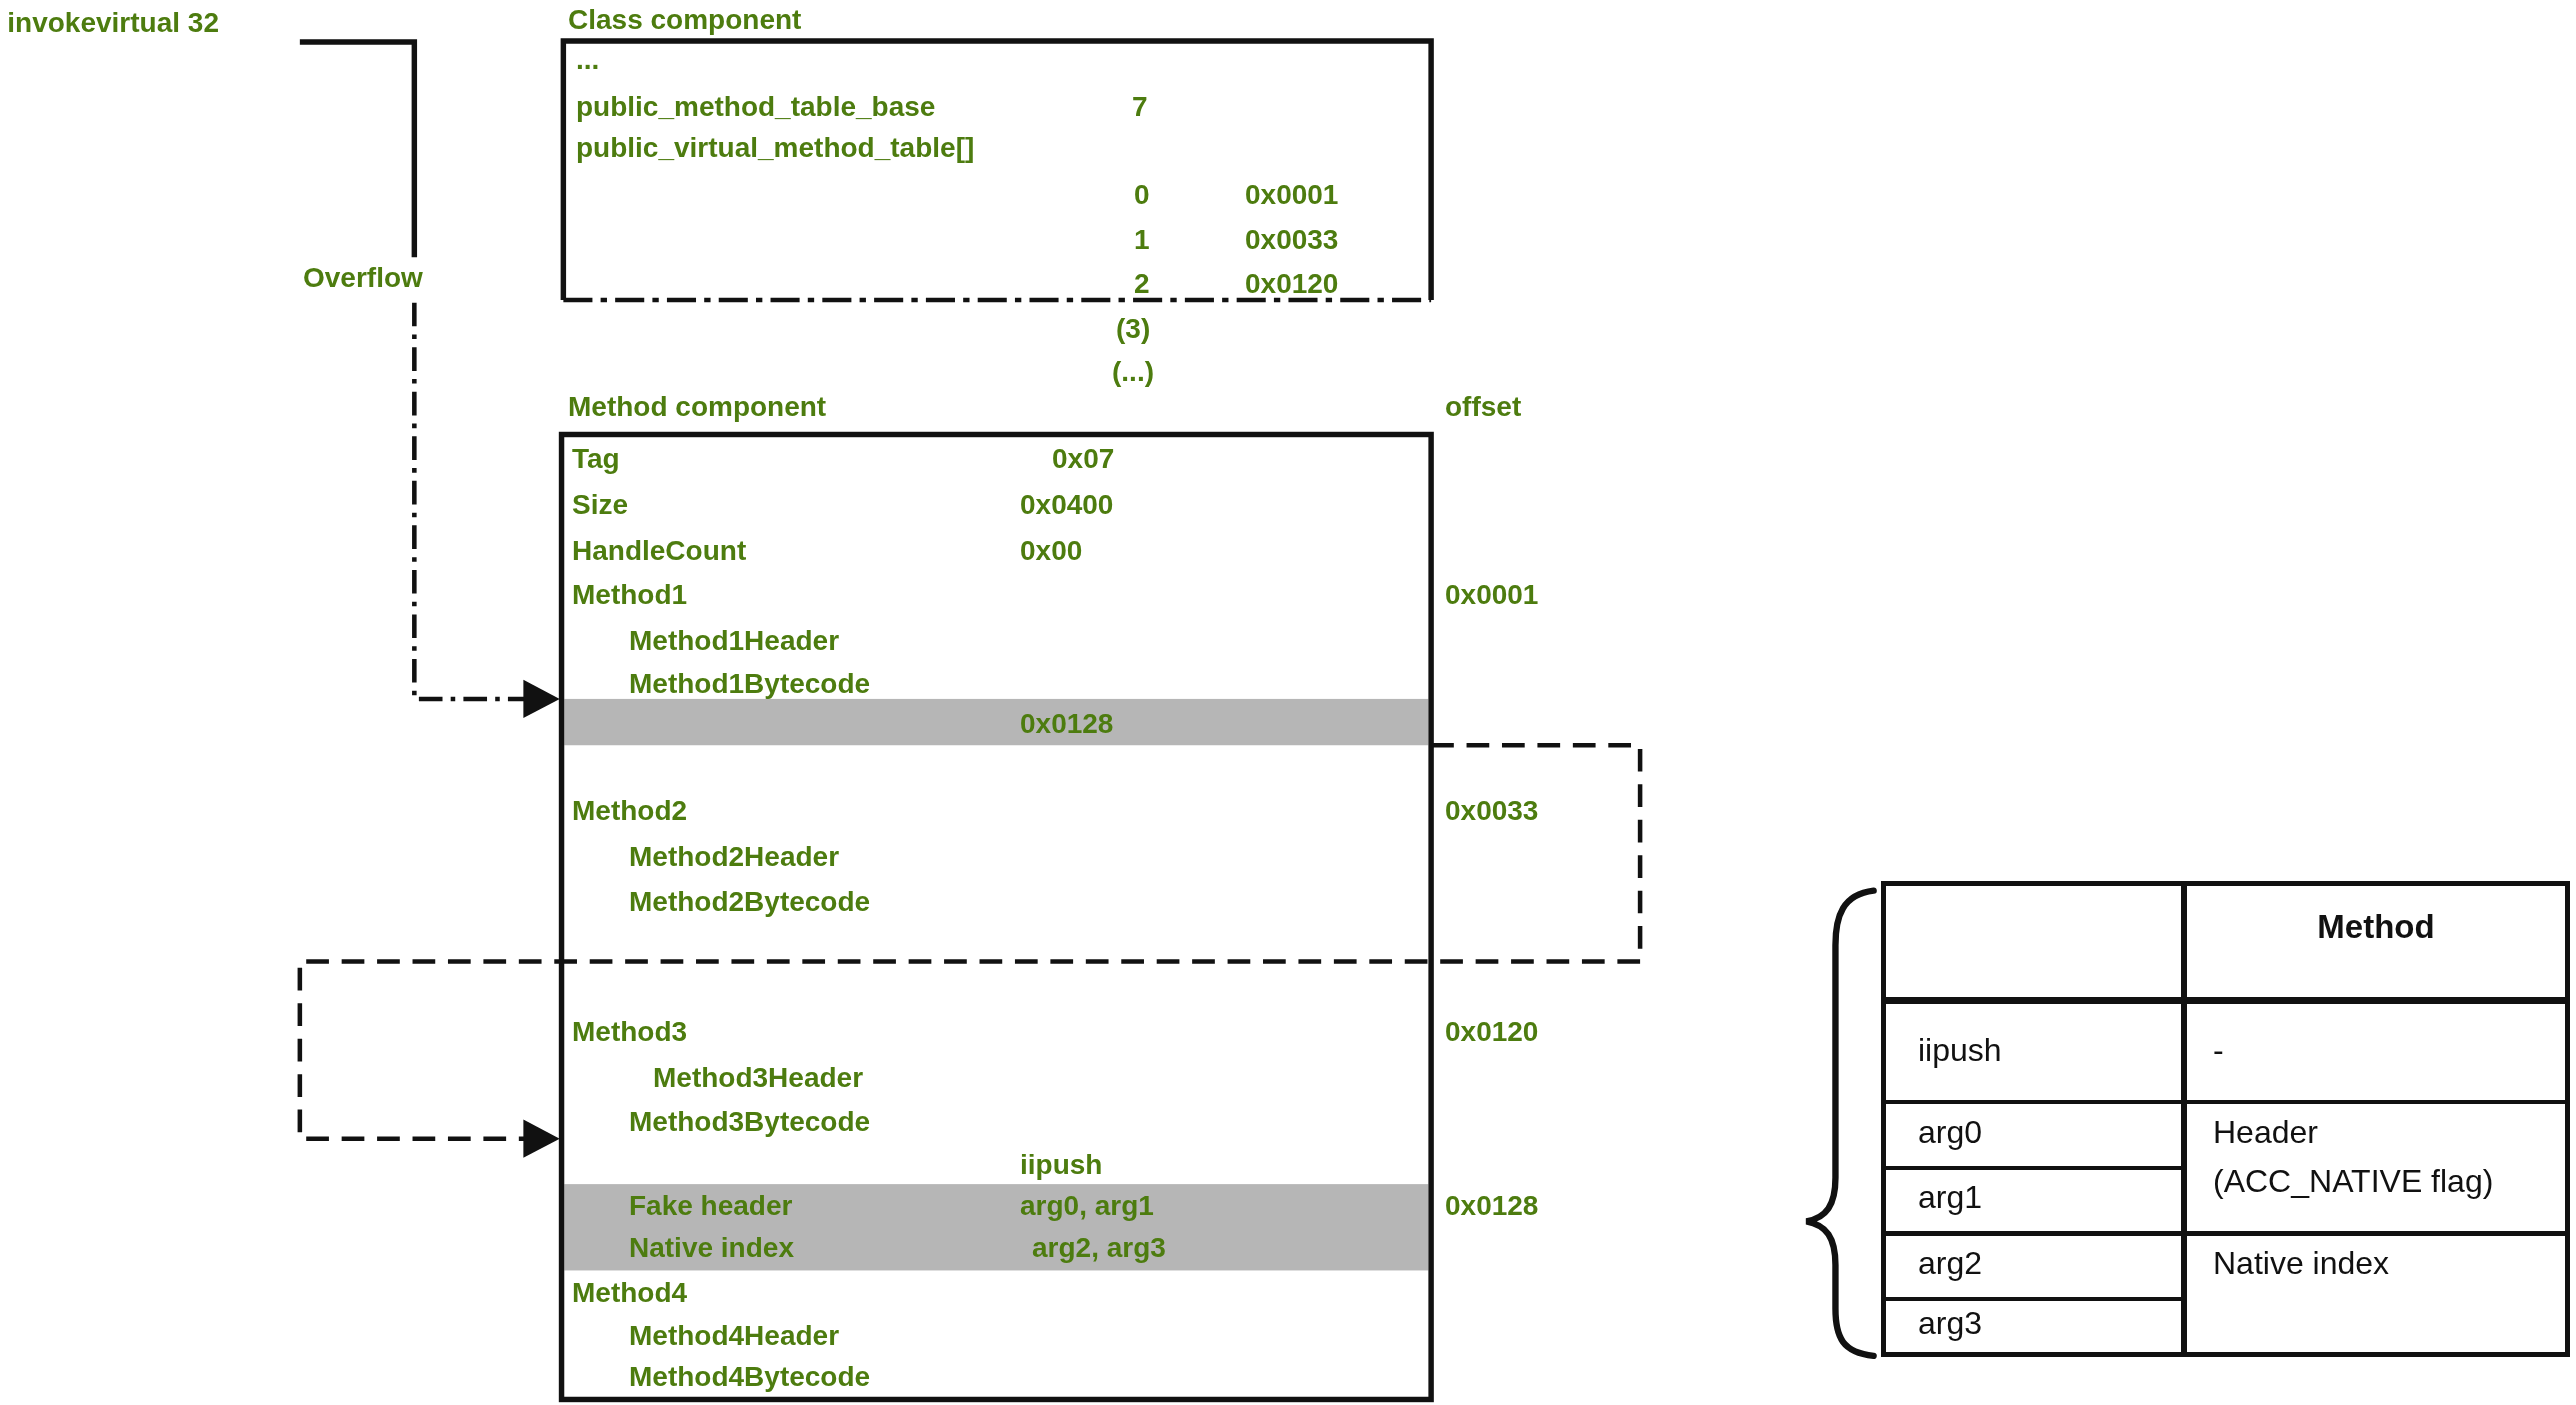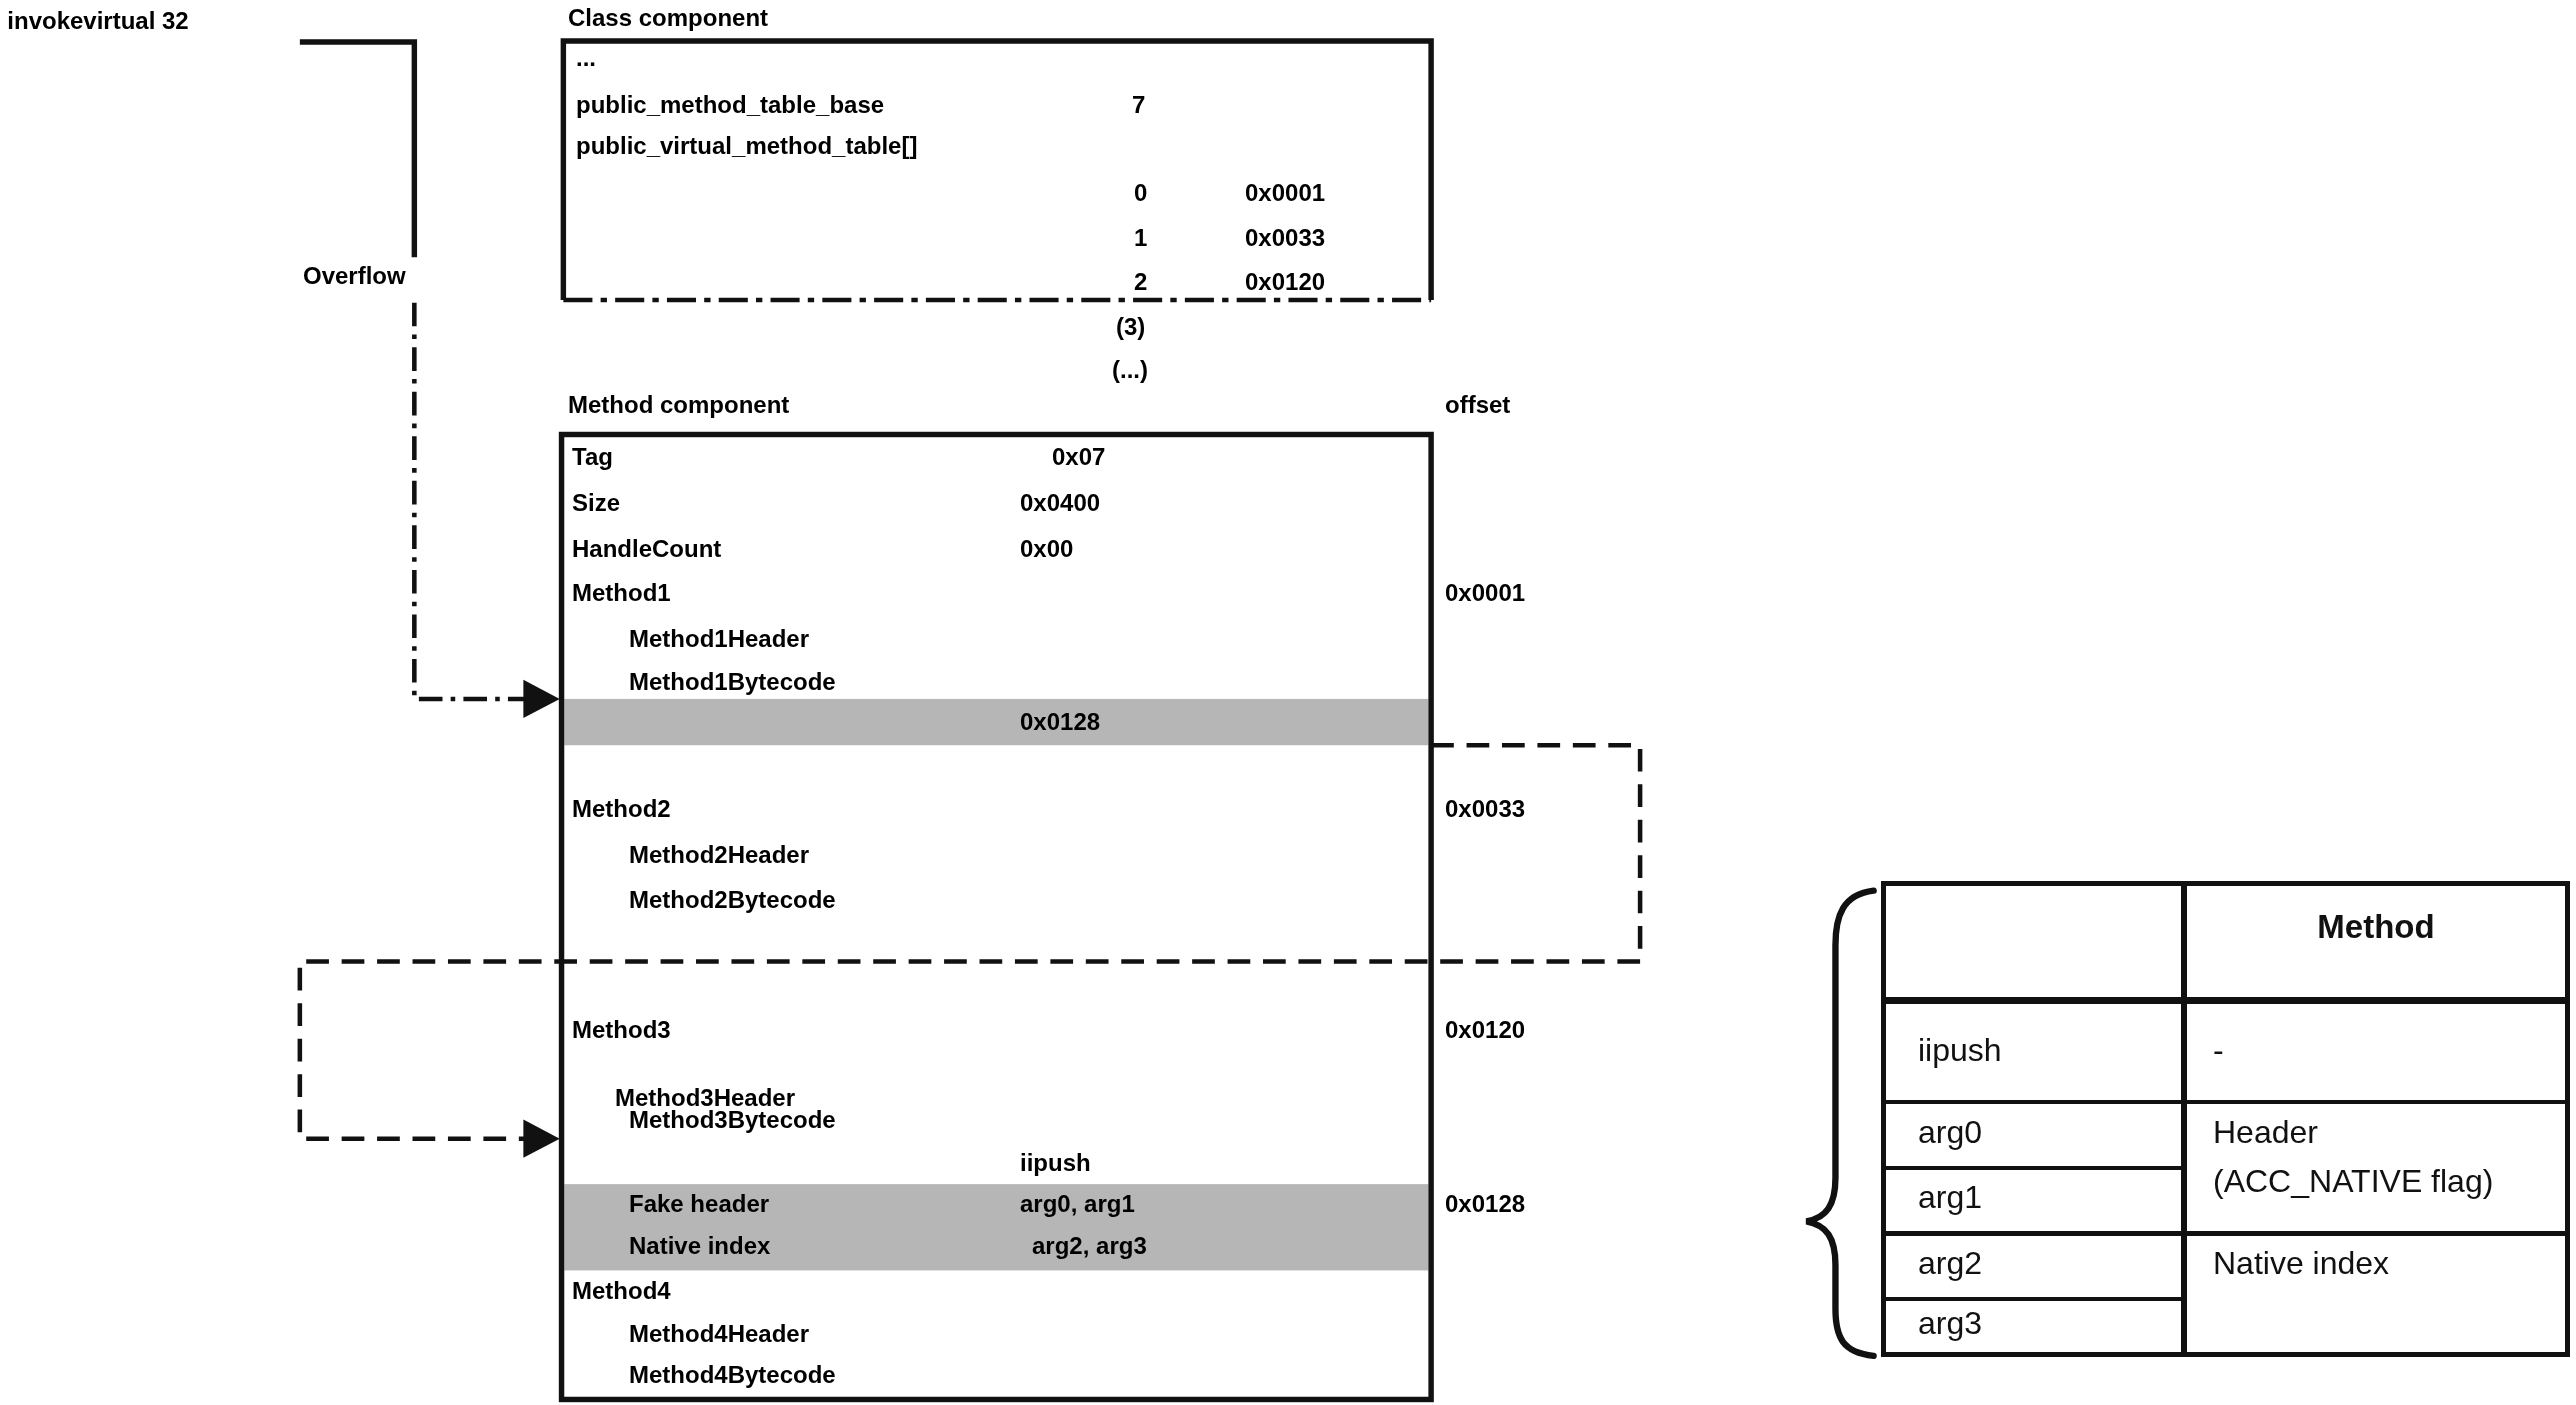--- a/index.html
+++ b/index.html
@@ -2,22 +2,22 @@
 <html style="font-size:14.5px"><head>
 <meta charset="utf-8">
 <style>
   html,body { margin:0; padding:0; background:#ffffff; }
   #stage {
     position:relative; width:2576px; height:1406px; background:#ffffff;
     font-family:"Liberation Sans", sans-serif; color:#111111; overflow:hidden;
   }
   #connectors { position:absolute; left:0; top:0; width:2576px; height:1406px; }
   .t {
-    position:absolute; font-weight:bold; font-size:24px; line-height:1.15;
-    white-space:nowrap; color:#000000; z-index:5;
+    position:absolute; font-weight:bold; font-size:28px; line-height:1.15;
+    white-space:nowrap; color:#4d7c0f; z-index:5;
   }
   
   #btable {
     position:absolute; left:1881px; top:881px; width:689px; height:476px;
     border:5.5px solid #111111; box-sizing:border-box; background:#ffffff; z-index:4;
   }
   #btable .vdiv { position:absolute; left:295px; top:0; bottom:0; width:5.5px; background:#111111; }
   #btable .hline { position:absolute; left:0; background:#111111; }
   #btable .cellt {
     position:absolute; font-size:32px; font-weight:normal; line-height:1.1;
@@ -91,21 +91,21 @@
 
   <div class="t" style="left:1020px; top:708px;">0x0128</div>
 
   <div class="t" style="left:572px; top:795px;">Method2</div>
   <div class="t" style="left:1445px; top:795px;">0x0033</div>
   <div class="t" style="left:629px; top:841px;">Method2Header</div>
   <div class="t" style="left:629px; top:886px;">Method2Bytecode</div>
 
   <div class="t" style="left:572px; top:1016px;">Method3</div>
   <div class="t" style="left:1445px; top:1016px;">0x0120</div>
-  <div class="t" style="left:615px; top:1062px;margin-top:22px;">Method3Header</div>
+  <div class="t" style="left:653px; top:1062px;">Method3Header</div>
   <div class="t" style="left:629px; top:1106px;">Method3Bytecode</div>
 
   <div class="t" style="left:1020px; top:1149px;">iipush</div>
   <div class="t" style="left:629px; top:1190px;">Fake header</div>
   <div class="t" style="left:1020px; top:1190px;">arg0, arg1</div>
   <div class="t" style="left:1445px; top:1190px;">0x0128</div>
   <div class="t" style="left:629px; top:1232px;">Native index</div>
   <div class="t" style="left:1032px; top:1232px;text-align:center;">arg2, arg3</div>
 
   <div class="t" style="left:572px; top:1277px;">Method4</div>

